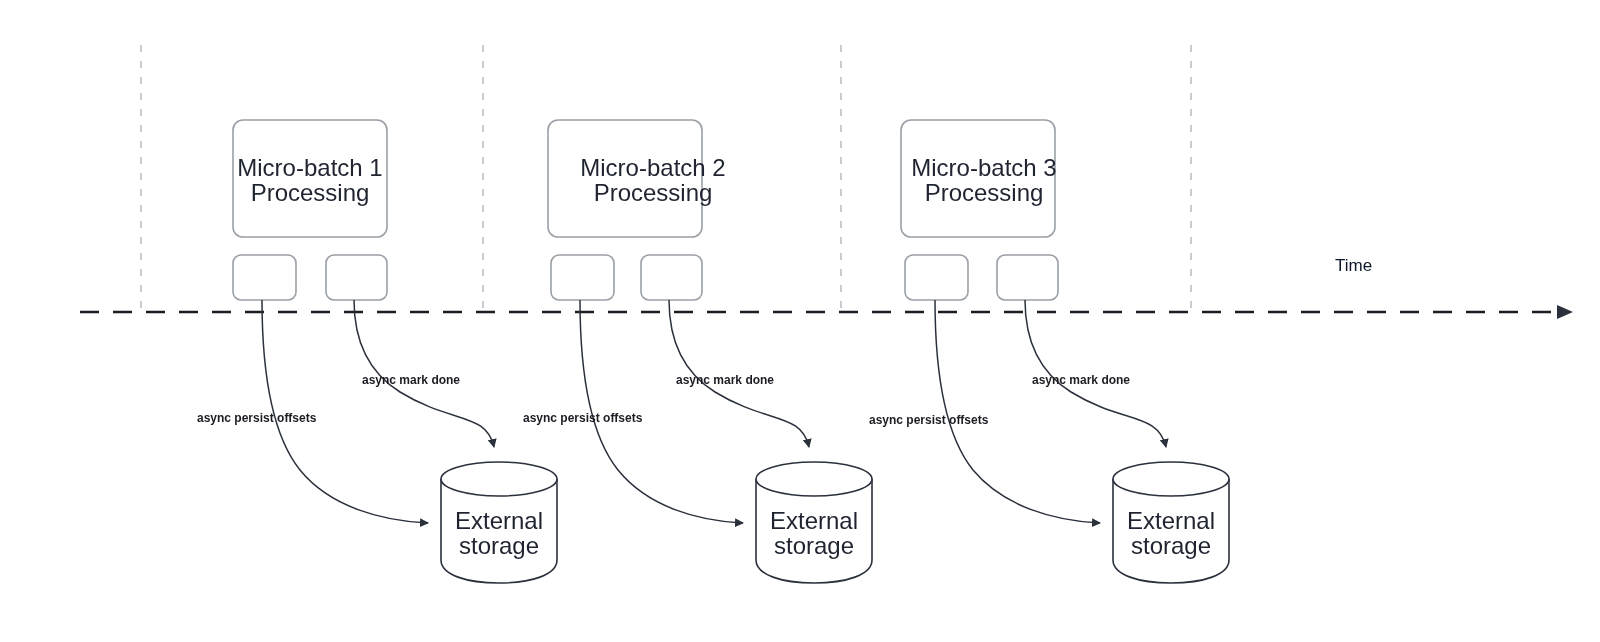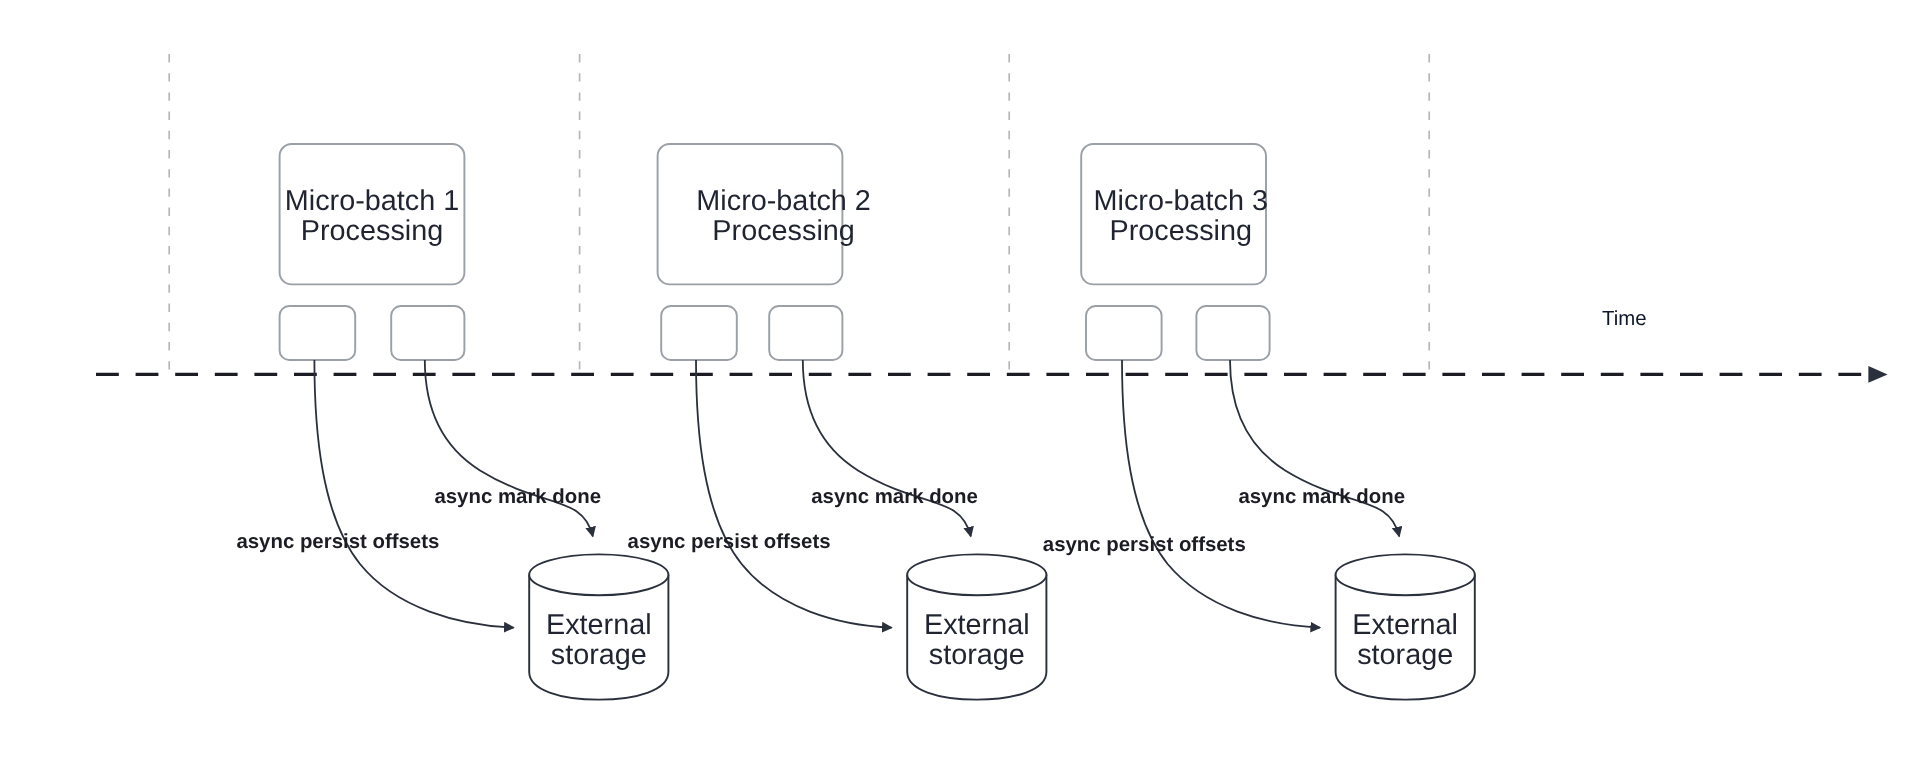--- a/index.html
+++ b/index.html
@@ -30,25 +30,24 @@
     color: #1f2430;
     font-size: 24px;
     line-height: 25px;
     font-family: "Liberation Sans", sans-serif;
     white-space: pre;
     pointer-events: none;
   }
   .edge-label {
     position: absolute;
     color: #1c1c24;
-    font-size: 17px;
+    font-size: 12px;
     font-weight: bold;
     font-family: "Liberation Sans", sans-serif;
     white-space: nowrap;
-    margin-top: 31px;
   }
   .axis-label {
     position: absolute;
     color: #0f172a;
     font-size: 17px;
     font-family: Liberation Sans, sans-serif;
     white-space: nowrap;
   }
 </style>
 </head>

